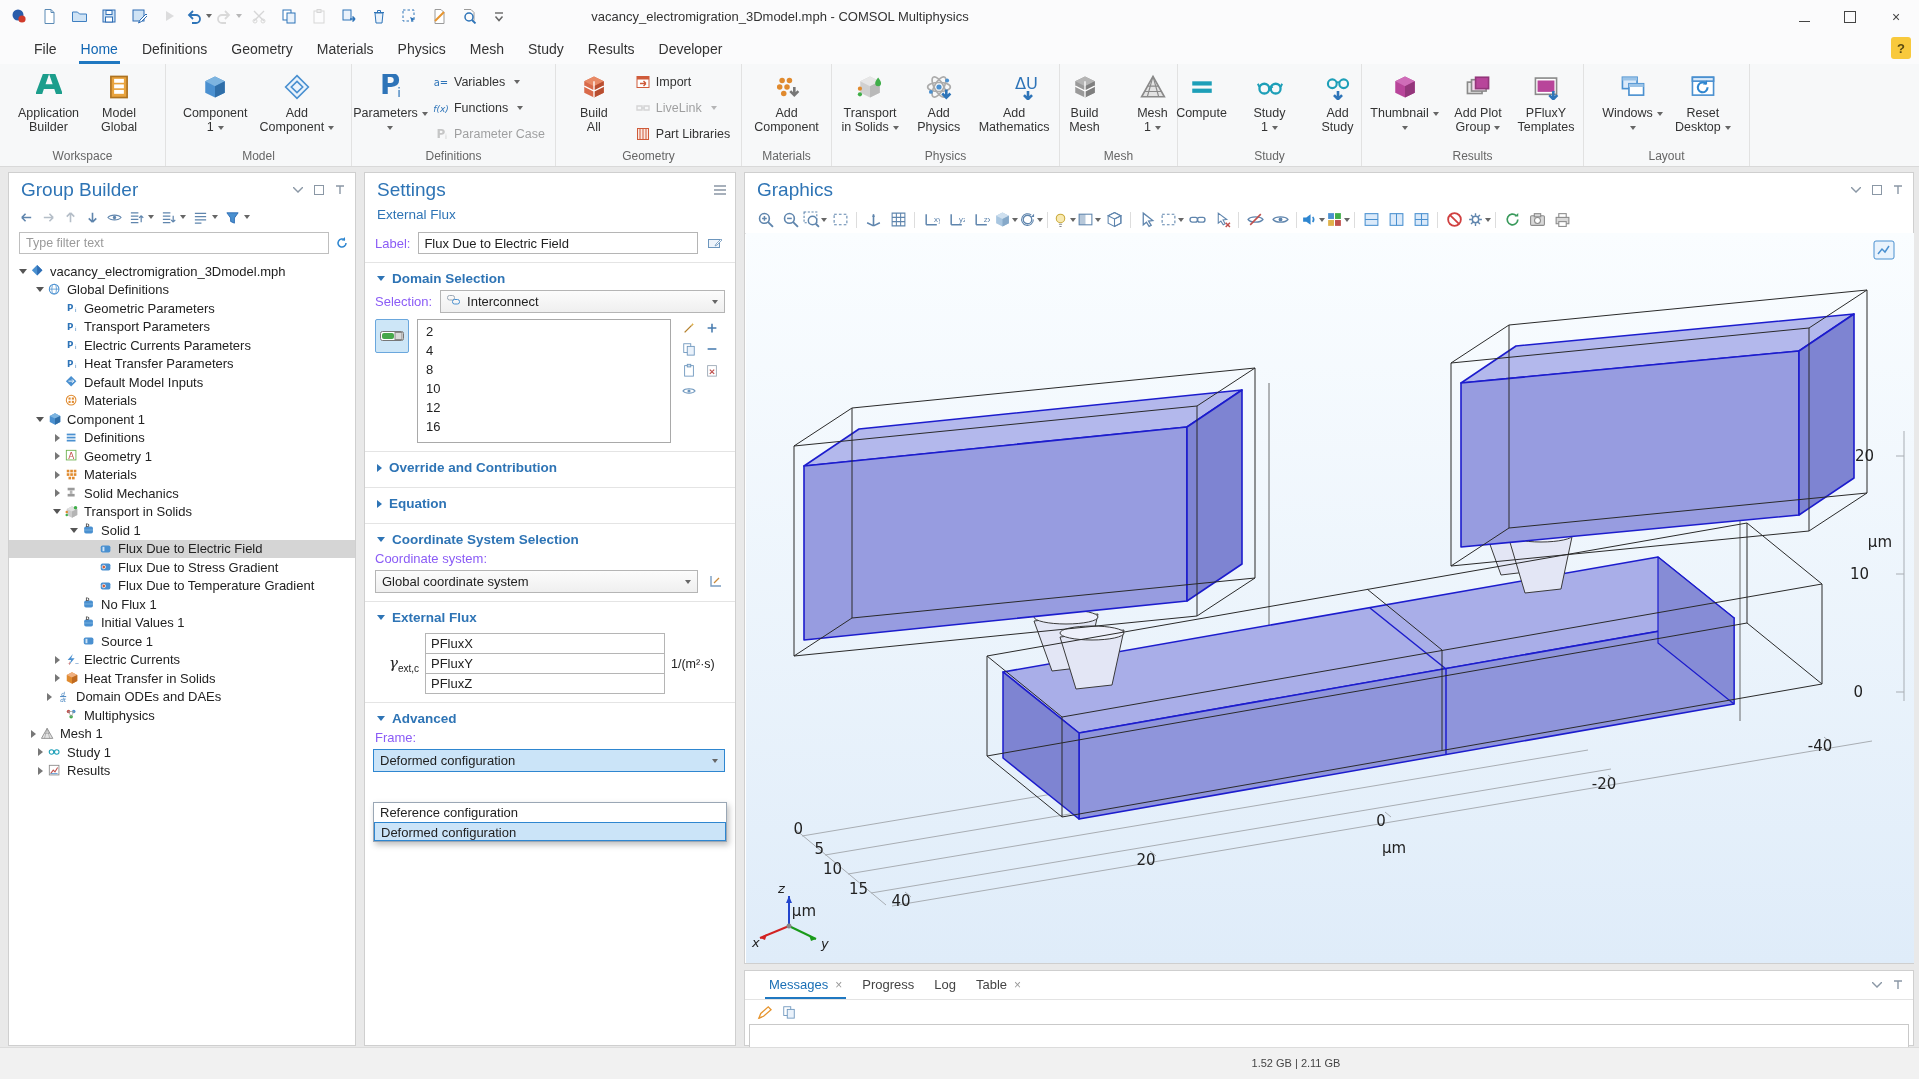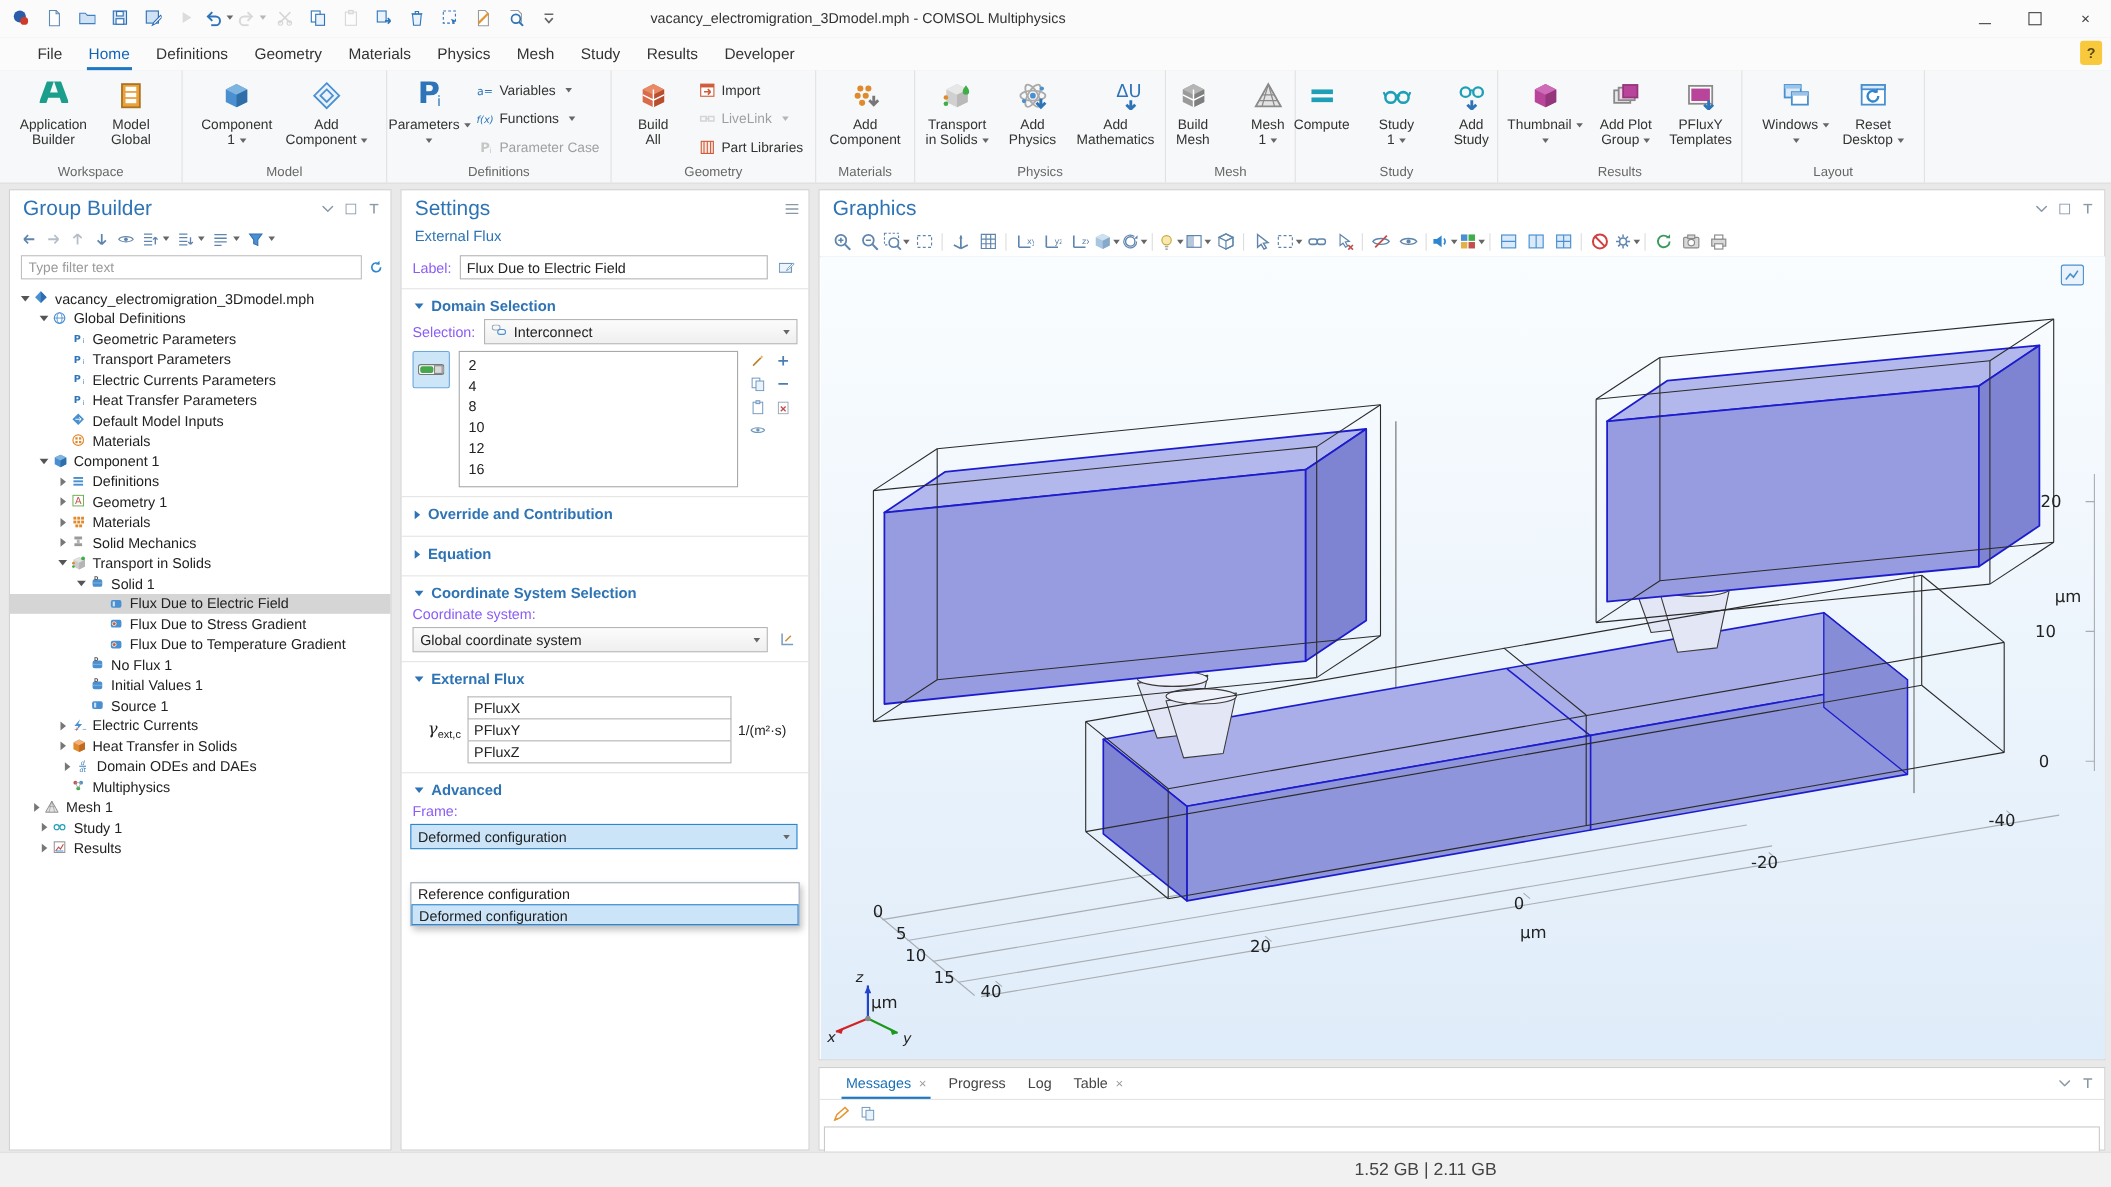--- a/index.html
+++ b/index.html
@@ -96,21 +96,21 @@
   
   #msg-tabs{display:flex;align-items:center;height:28px;padding-left:14px;border-bottom:1px solid #e3e3e3;}
   .mtab2{display:flex;align-items:center;gap:7px;font-size:13px;color:#444;padding:0 10px;height:28px;line-height:28px;position:relative;}
   .mtab2.active{color:#1a6fb5;}
   .mtab2.active::after{content:"";position:absolute;left:6px;right:6px;bottom:0;height:2.5px;background:#1f78c1;}
   .tclose{color:#999;font-size:12px;}
   #msg-toolbar{display:flex;align-items:center;gap:6px;padding:3px 0 2px 10px;}
   #msg-content{height:22px;background:#fff;border:1px solid #c9c9c9;margin:1px 4px;}
   
   #statusbar{position:absolute;left:0;bottom:0;width:1919px;height:31px;background:#f1f1f1;border-top:1px solid #dcdcdc;}
-  #mem{position:absolute;left:1206px;top:0;width:180px;height:31px;line-height:31px;text-align:center;font-size:16px;color:#444;}
+  #mem{position:absolute;left:1206px;top:0;width:180px;height:31px;line-height:31px;text-align:center;font-size:11px;color:#444;}
   svg text{font-family:"DejaVu Sans",sans-serif;}
 </style>
 </head>
 <body>
 
 <div id="titlebar">
   <div id="qat">
       <div class="qic">
         <span style="display: inline-flex; align-items: center; justify-content: center;">
           <svg width="16" height="16" viewBox="0 0 16 16">
@@ -1066,21 +1066,21 @@
         </span>
         <span class="tico">
           <svg width="14" height="14" viewBox="0 0 16 16">
             <path d="M8 1.5l6 3v7l-6 3-6-3v-7z" fill="#e08a2e"></path>
             <path d="M2 4.5l6 3 6-3-6-3z" fill="#f0b080"></path>
             <path d="M8 7.5v7l6-3v-7z" fill="#c06a20"></path>
           </svg>
         </span>
         <span>Heat Transfer in Solids</span>
       </div>
-      <div class="trow" style="padding-left: 46px;">
+      <div class="trow" style="padding-left: 34px;">
         <span class="exp">
           <span class="tri-c"></span>
         </span>
         <span class="tico">
           <svg width="14" height="14" viewBox="0 0 16 16">
             <text x="7" y="6.5" font-size="6.5" font-style="italic" text-anchor="middle" fill="#2e74b8">d</text>
             <path d="M3.5 7.5h7" stroke="#2e74b8"></path>
             <text x="7" y="13.5" font-size="6.5" font-style="italic" text-anchor="middle" fill="#2e74b8">dt</text>
           </svg>
         </span>

